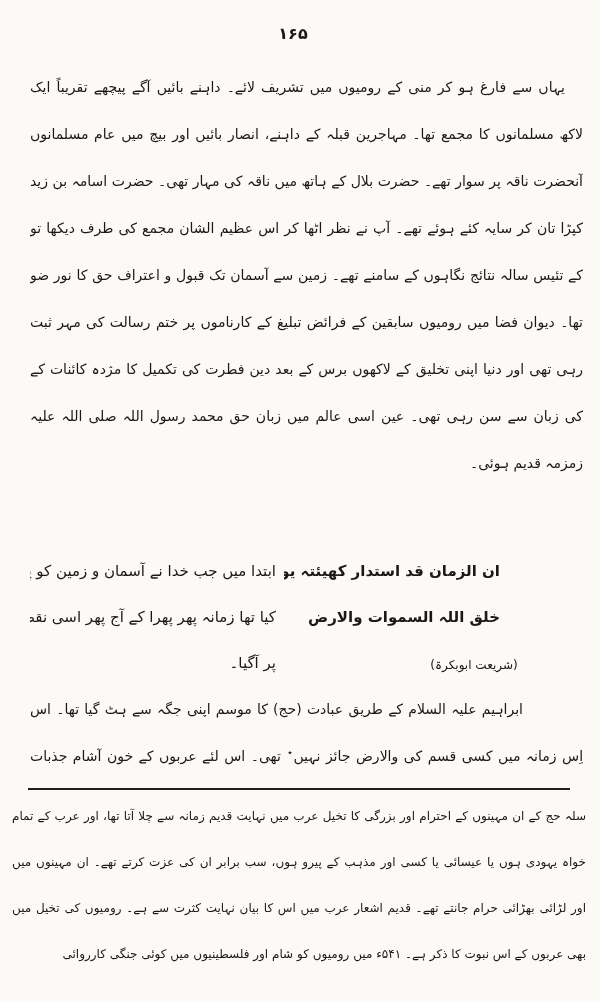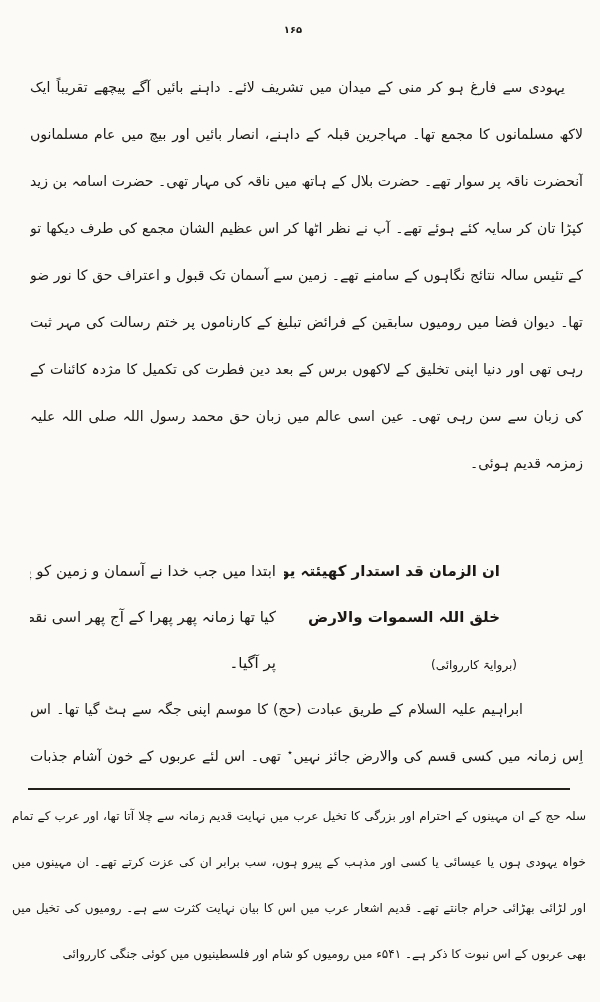--- a/index.html
+++ b/index.html
@@ -12,21 +12,21 @@
     position:relative;
     width:600px;height:1002px;
     background:#fbfaf6;
     color:#1b1815;
     direction:rtl;
     overflow:hidden;
   }
   .pagenum{
     position:absolute;top:24px;left:0;right:14px;
     text-align:center;
-    font-size:10px;font-weight:bold;
+    font-size:16px;font-weight:bold;
     letter-spacing:1px;
   }
   .main{position:absolute;top:64px;right:17px;left:30px;}
   .line{
     height:47px;line-height:47px;
     font-size:14px;
     text-align:justify;text-align-last:justify;
     overflow:hidden;
   }
   .line.indent{padding-right:18px;}
@@ -73,37 +73,37 @@
   .fline.last{text-align-last:right;}
 </style>
 </head>
 <body>
 
 <div class="page">
 
   <div class="pagenum">۱۶۵</div>
 
   <div class="main">
-    <div class="line indent">یہودی سے فارغ ہو کر منی کے میدان میں تشریف لائے۔ داہنے بائیں آگے پیچھے تقریباً ایک</div>
+    <div class="line indent">یہاں سے فارغ ہو کر منی کے رومیوں میں تشریف لائے۔ داہنے بائیں آگے پیچھے تقریباً ایک</div>
     <div class="line">لاکھ مسلمانوں کا مجمع تھا۔ مہاجرین قبلہ کے داہنے، انصار بائیں اور بیچ میں عام مسلمانوں کی صفیں تھیں۔</div>
     <div class="line">آنحضرت ناقہ پر سوار تھے۔ حضرت بلال کے ہاتھ میں ناقہ کی مہار تھی۔ حضرت اسامہ بن زید پیچھے</div>
     <div class="line">کپڑا تان کر سایہ کئے ہوئے تھے۔ آپ نے نظر اٹھا کر اس عظیم الشان مجمع کی طرف دیکھا تو فرائض نبوت</div>
     <div class="line">کے تئیس سالہ نتائج نگاہوں کے سامنے تھے۔ زمین سے آسمان تک قبول و اعتراف حق کا نور ضو فشاں</div>
     <div class="line">تھا۔ دیوان فضا میں رومیوں سابقین کے فرائض تبلیغ کے کارناموں پر ختم رسالت کی مہر ثبت ہو</div>
     <div class="line">رہی تھی اور دنیا اپنی تخلیق کے لاکھوں برس کے بعد دین فطرت کی تکمیل کا مژدہ کائنات کے ذرہ ذرہ</div>
     <div class="line">کی زبان سے سن رہی تھی۔ عین اسی عالم میں زبان حق محمد رسول اللہ صلی اللہ علیہ وسلم کے کام و دہن میں</div>
     <div class="line short">زمزمہ قدیم ہوئی۔</div>
   </div>
 
   <div class="quote">
     <div class="q-ar">ان الزمان قد استدار کھیئتہ یوم</div>
     <div class="q-ur">ابتدا میں جب خدا نے آسمان و زمین کو پیدا</div>
     <div class="q-ar">خلق اللہ السموات والارض</div>
     <div class="q-ur">کیا تھا زمانہ پھر پھرا کے آج پھر اسی نقطہ</div>
-    <div class="q-attr">(بروایۃ کارروائی)</div>
+    <div class="q-attr">(شریعت ابوبکرۃ)</div>
     <div class="q-ur">پر آگیا۔</div>
   </div>
 
   <div class="para3">
     <div class="line indent-lg">ابراہیم علیہ السلام کے طریق عبادت (حج) کا موسم اپنی جگہ سے ہٹ گیا تھا۔ اس کا سبب یہ ہے کہ</div>
     <div class="line"><span>اِس زمانہ میں کسی قسم کی والارض جائز نہیں</span><sup class="fn-mark">٭</sup> <span>تھی۔ اس لئے عربوں کے خون آشام جذبات حیلۂ جنگ</span></div>
   </div>
 
   <div class="rule"></div>
 

